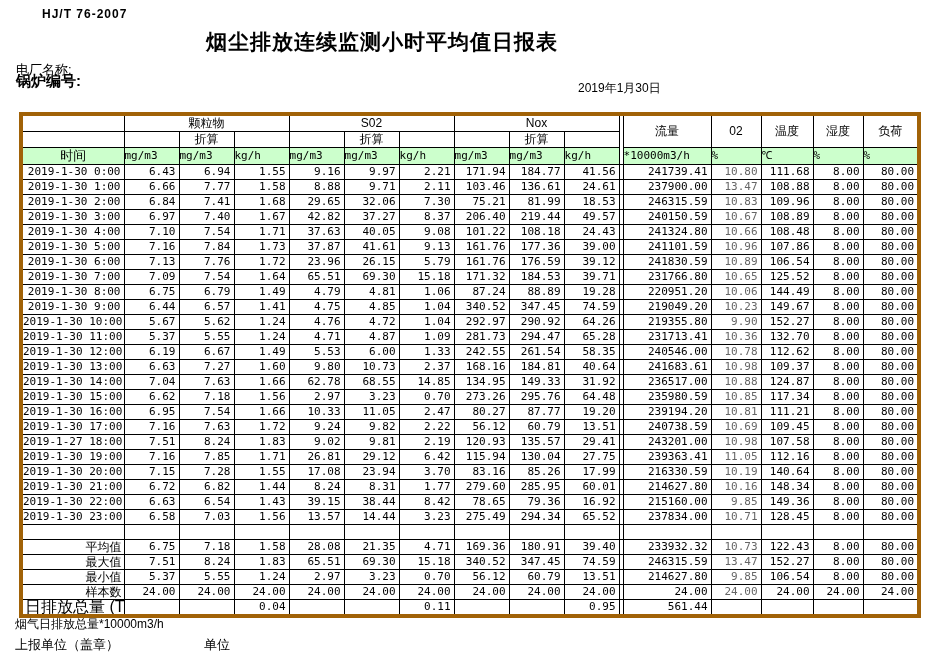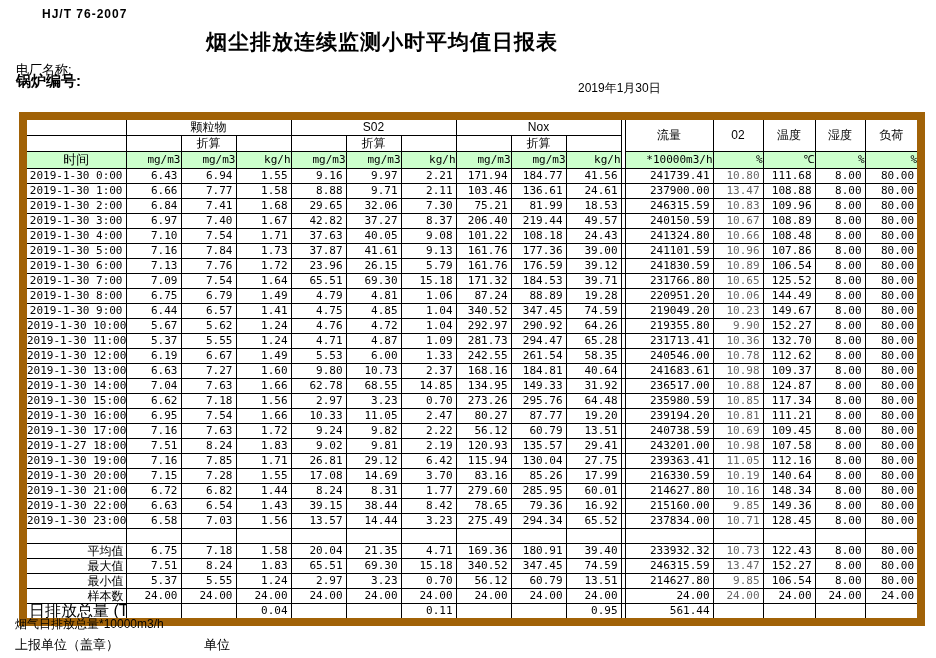--- a/index.html
+++ b/index.html
@@ -7,39 +7,39 @@
     width:936px;height:658px;background:#ffffff;color:#000;
     font-family:"Liberation Sans",sans-serif;position:relative;overflow:hidden;
   }
   .abs{position:absolute;}
   #std{left:22px;top:7px;font-size:12px;font-weight:bold;letter-spacing:1px;font-family:"Liberation Sans",sans-serif;margin-left:20px;}
   #title{left:206px;top:28px;font-size:21px;font-weight:bold;letter-spacing:1px;}
   #plant{left:16px;top:61px;font-size:13px;font-weight:normal;}
   #boiler{left:16px;top:72px;font-size:15px;font-weight:bold;}
   #date{left:554px;top:80px;font-size:12px;margin-left:24px;}
   #tablewrap{left:19px;top:112px;}
-  table{border-collapse:collapse;table-layout:fixed;width:898px;border:8px solid #a16207;padding-left:40px;}
+  table{border-collapse:collapse;table-layout:fixed;width:898px;border:4px solid #a16207;padding-left:40px;}
   col.c-time{width:103px;}
   col.c-num{width:55px;}
   col.c-sp{width:4px;}
   col.c-flow{width:88px;}
   col.c-o2{width:50px;}
   col.c-temp{width:52px;}
   col.c-hum{width:50px;}
   col.c-load{width:56px;}
   td{
     border:1px solid #000;height:14px;line-height:14px;
     font-family:"DejaVu Sans Mono",monospace;font-size:11px;
     padding:0 3px 0 0;text-align:right;white-space:nowrap;overflow:hidden;
   }
   td.hdr{font-family:"Liberation Sans",sans-serif;font-size:12px;text-align:center;padding:0;}
   tr.hrow td{height:15px;line-height:15px;}
   tr.green td{background:#ccffcc;height:16px;line-height:16px;}
   td.time-hdr{font-size:13px;}
-  td.unit{font-family:"DejaVu Sans Mono",monospace;font-size:11px;text-align:right;padding:0;}
+  td.unit{font-family:"DejaVu Sans Mono",monospace;font-size:11px;text-align:left;padding:0;}
   td.sp{padding:0;background:#fff;}
   td.o2{color:#666;}
   td.time{padding-right:3px;}
   td.sumlabel{font-family:"Liberation Sans",sans-serif;font-size:12px;text-align:right;padding-right:2px;}
   td.dtlabel{font-family:"Liberation Sans",sans-serif;font-size:16px;text-align:left;padding:0 0 0 2px;}
   #foot1{left:15px;top:616px;font-size:12px;}
   #foot2a{left:15px;top:636px;font-size:13px;}
   #foot2b{left:204px;top:636px;font-size:13px;}
 </style>
 </head>
@@ -474,21 +474,21 @@
           <td class="num">112.16</td>
           <td class="num">8.00</td>
           <td class="num">80.00</td>
         </tr>
         <tr>
           <td class="time">2019-1-30 20:00</td>
           <td class="num">7.15</td>
           <td class="num">7.28</td>
           <td class="num">1.55</td>
           <td class="num">17.08</td>
-          <td class="num">14.69</td>
+          <td class="num">23.94</td>
           <td class="num">3.70</td>
           <td class="num">83.16</td>
           <td class="num">85.26</td>
           <td class="num">17.99</td>
           <td class="sp"></td>
           <td class="num">216330.59</td>
           <td class="num o2">10.19</td>
           <td class="num">140.64</td>
           <td class="num">8.00</td>
           <td class="num">80.00</td>
@@ -563,21 +563,21 @@
           <td class="num o2"></td>
           <td class="num"></td>
           <td class="num"></td>
           <td class="num"></td>
         </tr>
         <tr>
           <td class="sumlabel">平均值</td>
           <td class="num">6.75</td>
           <td class="num">7.18</td>
           <td class="num">1.58</td>
-          <td class="num">20.04</td>
+          <td class="num">28.08</td>
           <td class="num">21.35</td>
           <td class="num">4.71</td>
           <td class="num">169.36</td>
           <td class="num">180.91</td>
           <td class="num">39.40</td>
           <td class="sp"></td>
           <td class="num">233932.32</td>
           <td class="num o2">10.73</td>
           <td class="num">122.43</td>
           <td class="num">8.00</td>

